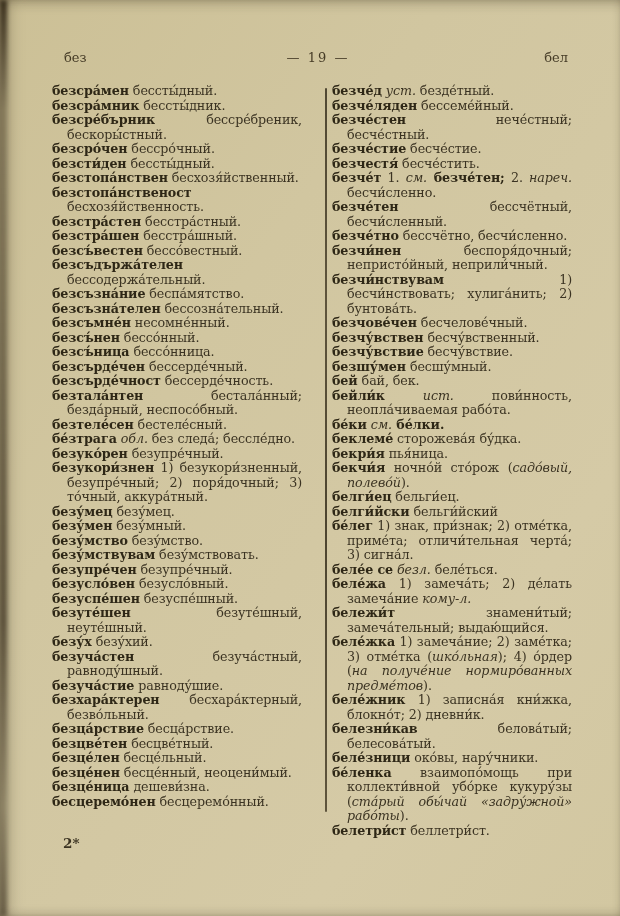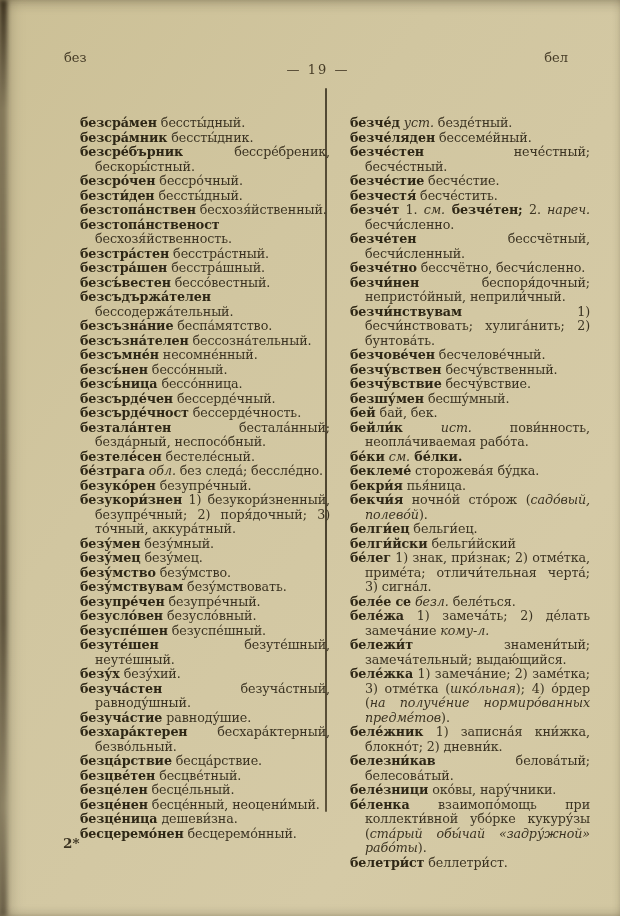--- a/index.html
+++ b/index.html
@@ -22,29 +22,29 @@
       rgba(32,22,8,.8) 0%,rgba(32,22,8,.2) 12%,
       rgba(32,22,8,.35) 40%,rgba(32,22,8,.55) 68%,
       rgba(32,22,8,.15) 88%,rgba(32,22,8,.45) 100%);
     filter:blur(2px);
   }
   .header{
     position:absolute;top:50px;left:64px;right:38px;height:18px;
     font-size:13px;color:#453b26;
   }
   .header .h-left{position:absolute;left:0;top:0;}
-  .header .h-center{position:absolute;left:50%;transform:translateX(-58%);top:12px;letter-spacing:2px;}
+  .header .h-center{position:absolute;left:50%;transform:translateX(-58%);top:0;letter-spacing:2px;}
   .header .h-right{position:absolute;right:14px;top:0;}
   .divider{
     position:absolute;left:325px;top:88px;width:2px;height:724px;
     background:linear-gradient(to bottom,#3a3220 0%,#4a402a 30%,#352d1b 60%,#4a402a 100%);
     opacity:.85;border-radius:1px;
   }
   .columns{
-    position:absolute;top:84px;left:80px;display:flex;gap:20px;margin-top:32px;
+    position:absolute;top:84px;left:52px;display:flex;gap:30px;
   }
   .col{
     font-size:12.7px;line-height:14.5px;color:#3b3322;
     text-align:justify;letter-spacing:-0.1px;
   }
   .col-left{width:250px;}
   .col-right{width:240px;}
   .entry{padding-left:15px;text-indent:-15px;}
   .seg-b{font-weight:700;color:#2e2716;}
   .seg-i{font-style:italic;}
@@ -86,22 +86,22 @@
         <div class="entry"><span class="seg-b">безсъмне́н</span><span class="seg-r"> несомне́нный.</span></div>
         <div class="entry"><span class="seg-b">безсъ́нен</span><span class="seg-r"> бессо́нный.</span></div>
         <div class="entry"><span class="seg-b">безсъ́ница</span><span class="seg-r"> бессо́нница.</span></div>
         <div class="entry"><span class="seg-b">безсърде́чен</span><span class="seg-r"> бессерде́чный.</span></div>
         <div class="entry"><span class="seg-b">безсърде́чност</span><span class="seg-r"> бессерде́чность.</span></div>
         <div class="entry"><span class="seg-b">безтала́нтен</span><span class="seg-r"> бестала́нный; безда́рный, неспосо́бный.</span></div>
         <div class="entry"><span class="seg-b">безтеле́сен</span><span class="seg-r"> бестеле́сный.</span></div>
         <div class="entry"><span class="seg-b">бе́зтрага</span><span class="seg-i"> обл.</span><span class="seg-r"> без следа́; бессле́дно.</span></div>
         <div class="entry"><span class="seg-b">безуко́рен</span><span class="seg-r"> безупре́чный.</span></div>
         <div class="entry"><span class="seg-b">безукори́знен</span><span class="seg-r"> 1) безукори́зненный, безупре́чный; 2) поря́дочный; 3) то́чный, аккура́тный.</span></div>
+        <div class="entry"><span class="seg-b">безу́мец</span><span class="seg-r"> безу́мец.</span></div>
         <div class="entry"><span class="seg-b">безу́мен</span><span class="seg-r"> безу́мный.</span></div>
-        <div class="entry"><span class="seg-b">безу́мец</span><span class="seg-r"> безу́мец.</span></div>
         <div class="entry"><span class="seg-b">безу́мство</span><span class="seg-r"> безу́мство.</span></div>
         <div class="entry"><span class="seg-b">безу́мствувам</span><span class="seg-r"> безу́мствовать.</span></div>
         <div class="entry"><span class="seg-b">безупре́чен</span><span class="seg-r"> безупре́чный.</span></div>
         <div class="entry"><span class="seg-b">безусло́вен</span><span class="seg-r"> безусло́вный.</span></div>
         <div class="entry"><span class="seg-b">безуспе́шен</span><span class="seg-r"> безуспе́шный.</span></div>
         <div class="entry"><span class="seg-b">безуте́шен</span><span class="seg-r"> безуте́шный, неуте́шный.</span></div>
         <div class="entry"><span class="seg-b">безу́х</span><span class="seg-r"> безу́хий.</span></div>
         <div class="entry"><span class="seg-b">безуча́стен</span><span class="seg-r"> безуча́стный, равноду́шный.</span></div>
         <div class="entry"><span class="seg-b">безуча́стие</span><span class="seg-r"> равноду́шие.</span></div>
         <div class="entry"><span class="seg-b">безхара́ктерен</span><span class="seg-r"> бесхара́ктерный, безво́льный.</span></div>

